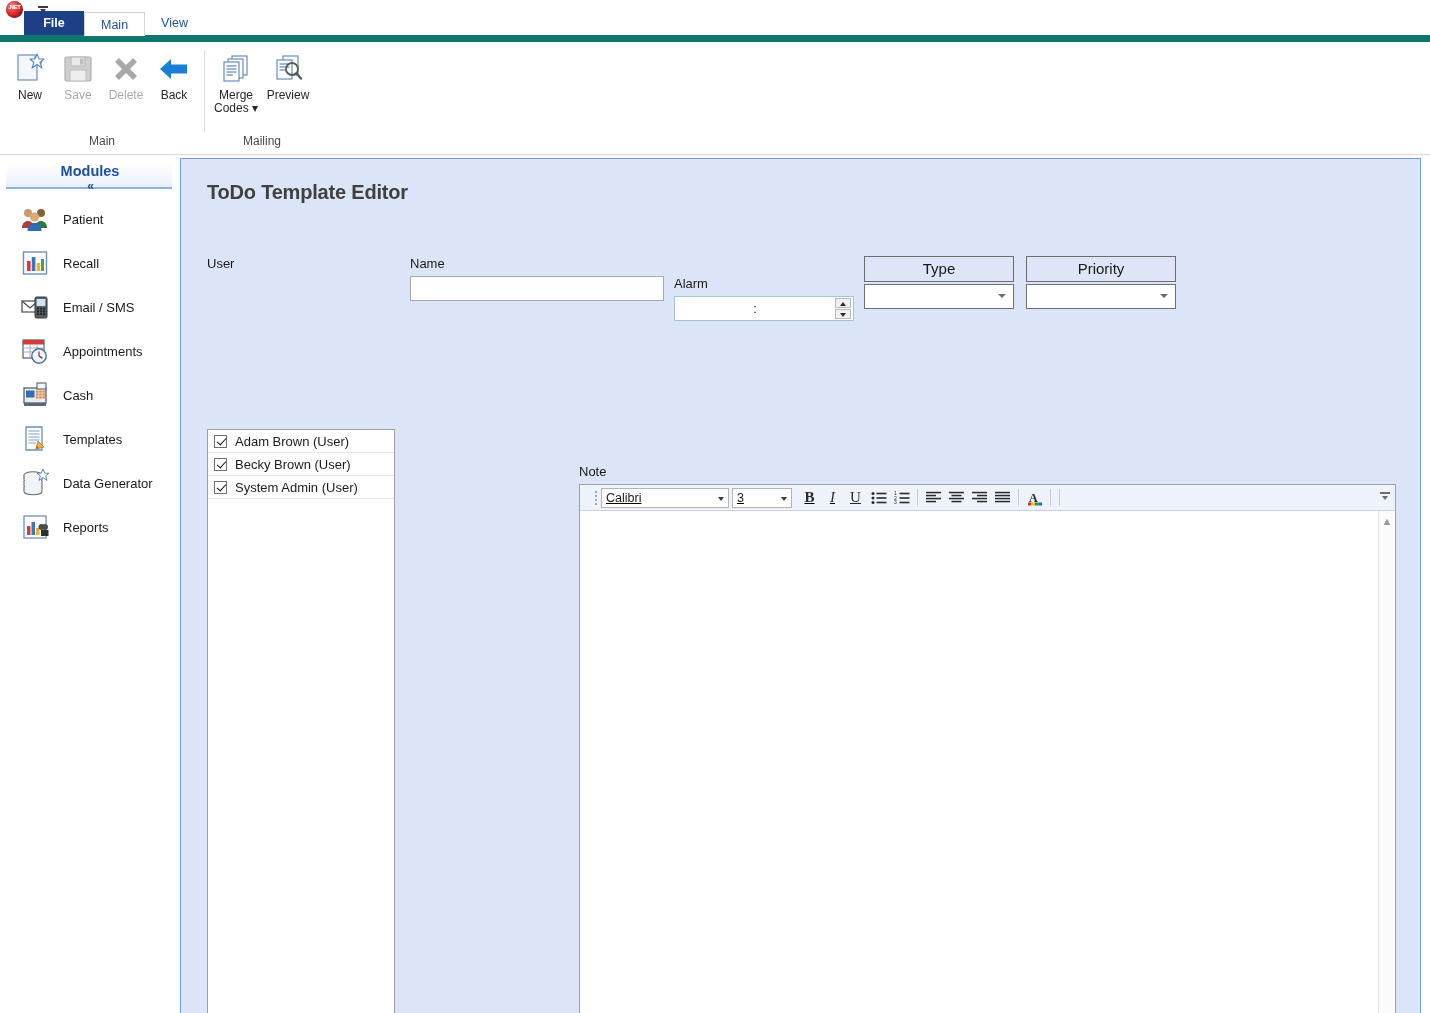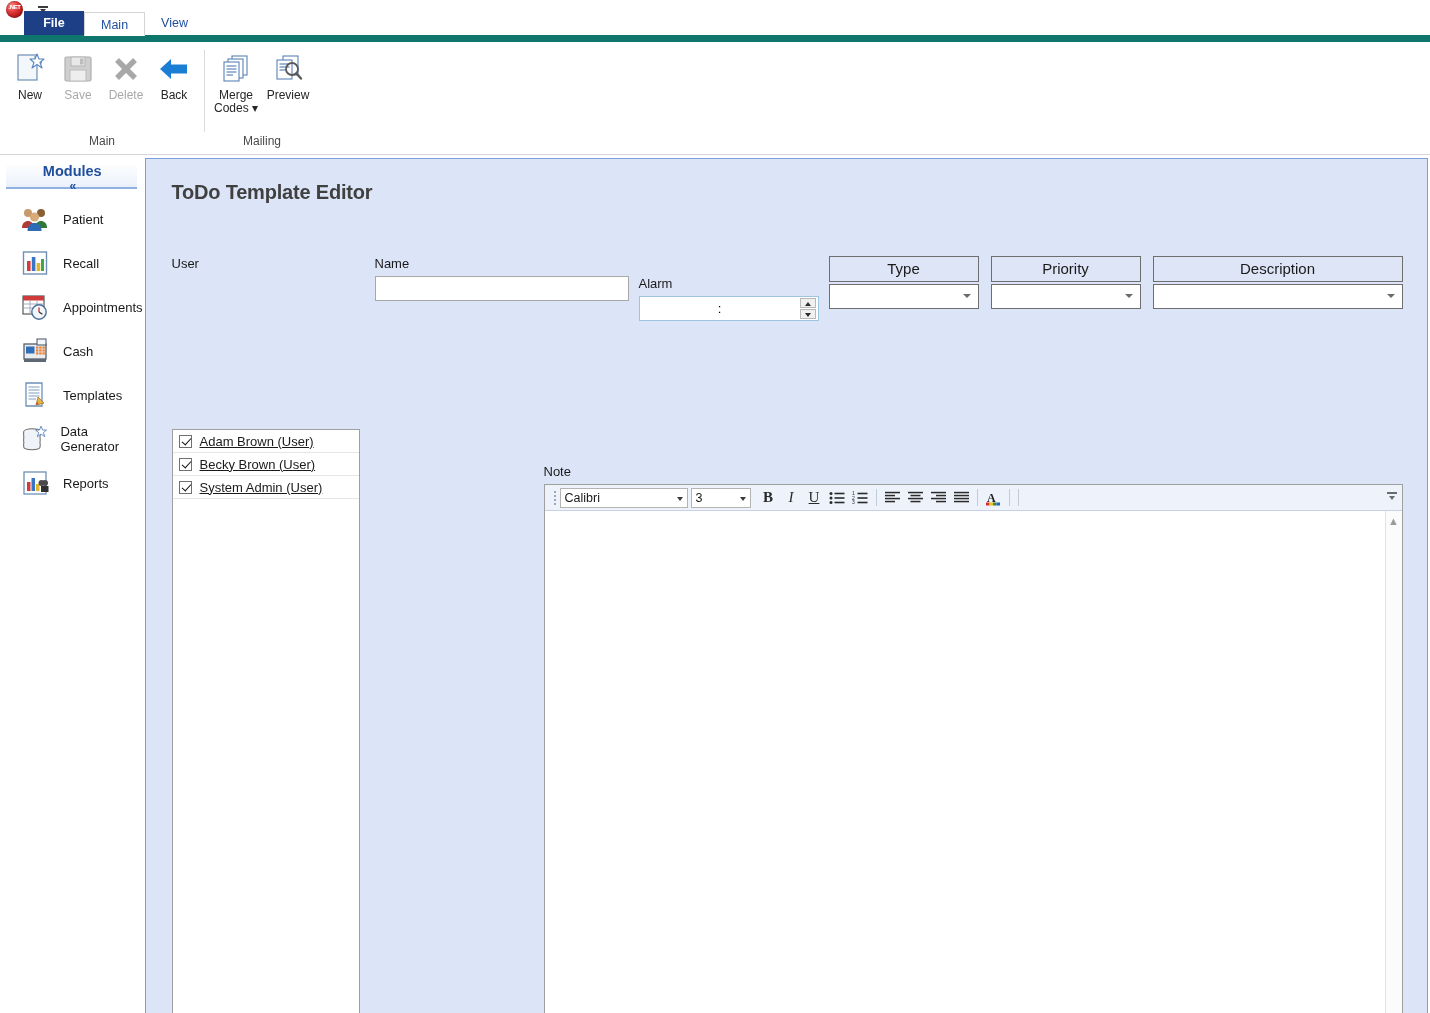--- a/index.html
+++ b/index.html
@@ -323,21 +323,20 @@
   .uitem {
     height: 23px;
     display: flex;
     align-items: center;
     padding-left: 6px;
     gap: 8px;
     border-bottom: 1px solid #e6e6e6;
     font-size: 13px;
     color: #1a1a1a;
     cursor: default;
-    text-decoration: underline;
   }
   .cbx {
     width: 13px; height: 13px;
     border: 1px solid #707070;
     background: #ffffff;
     position: relative;
     flex: none;
   }
   .cbx.checked::after {
     content: "";
@@ -367,22 +366,23 @@
     height: 655px;
     display: flex;
     flex-direction: column;
   }
   .etoolbar {
     height: 26px;
     background: #eef3fb;
     border-bottom: 1px solid #c8d2e4;
     display: flex;
     align-items: center;
-    padding: 0 4px;
-    position: relative;
+    padding: 0 10px;
+    position: relative;
+    text-decoration: underline;
   }
   .grip {
     width: 6px; height: 18px;
     display: flex; flex-direction: column; justify-content: center; align-items: center;
     gap: 2px;
     margin: 0 2px 0 3px;
   }
   .grip i { width: 2px; height: 2px; background: #9aa7bc; display: block; }
   .fontsel {
     width: 128px; height: 20px;
@@ -583,20 +583,40 @@
         <svg class="mod-ico" viewBox="0 0 30 30">
           <rect x="3.5" y="4" width="23" height="22" fill="#ffffff" stroke="#6f8fb5" stroke-width="1.4"></rect>
           <rect x="7" y="13" width="3.6" height="10" fill="#d63a3a"></rect>
           <rect x="11.8" y="9" width="3.6" height="14" fill="#3a74c4"></rect>
           <rect x="16.6" y="15" width="3.6" height="8" fill="#e0b62c"></rect>
           <rect x="21" y="11" width="3" height="12" fill="#3fa64a"></rect>
         </svg>
         <span class="lbl">Recall</span>
       </div>
 
+      <div class="mod-item">
+        <svg class="mod-ico" viewBox="0 0 30 30">
+          <rect x="2" y="9" width="16" height="11" fill="#ffffff" stroke="#4a4a4a" stroke-width="1.2"></rect>
+          <polyline points="2,9 10,16 18,9" fill="none" stroke="#4a4a4a" stroke-width="1.2"></polyline>
+          <rect x="15" y="5" width="12" height="21" rx="1.6" fill="#5a5f66" stroke="#33383e" stroke-width="1"></rect>
+          <rect x="16.6" y="7" width="8.8" height="7" fill="#cfe3f5"></rect>
+          <g fill="#22262b">
+            <rect x="16.8" y="15.6" width="2.2" height="2"></rect>
+              <rect x="19.9" y="15.6" width="2.2" height="2"></rect>
+              <rect x="23" y="15.6" width="2.2" height="2"></rect>
+            <rect x="16.8" y="18.4" width="2.2" height="2"></rect>
+              <rect x="19.9" y="18.4" width="2.2" height="2"></rect>
+              <rect x="23" y="18.4" width="2.2" height="2"></rect>
+            <rect x="16.8" y="21.2" width="2.2" height="2"></rect>
+              <rect x="19.9" y="21.2" width="2.2" height="2"></rect>
+              <rect x="23" y="21.2" width="2.2" height="2"></rect>
+          </g>
+        </svg>
+        <span class="lbl">Email / SMS</span>
+      </div>
 
       <div class="mod-item">
         <svg class="mod-ico" viewBox="0 0 30 30">
           <rect x="3" y="4" width="21" height="18" fill="#ffffff" stroke="#5a5a5a" stroke-width="1.2"></rect>
           <rect x="3" y="4" width="21" height="4.5" fill="#cf3b3b"></rect>
           <g stroke="#9aa6b5" stroke-width="0.9">
             <line x1="3" y1="12" x2="24" y2="12"></line>
               <line x1="3" y1="16" x2="24" y2="16"></line>
             <line x1="10" y1="8.5" x2="10" y2="22"></line>
               <line x1="17" y1="8.5" x2="17" y2="22"></line>
@@ -708,26 +728,20 @@
           </div>
         </div>
 
         <div class="col-prio">
           <div class="hdr-btn">Priority</div>
           <div class="combo">
             <span class="arw"></span>
           </div>
         </div>
 
-        <div class="col-desc">
-          <div class="hdr-btn">Description</div>
-          <div class="combo">
-            <span class="arw"></span>
-          </div>
-        </div>
 
       </div>
 
       <div class="userlist">
         <div class="uitem">
           <span class="cbx checked"></span>
           <span>Adam Brown (User)</span>
         </div>
         <div class="uitem">
           <span class="cbx checked"></span>

